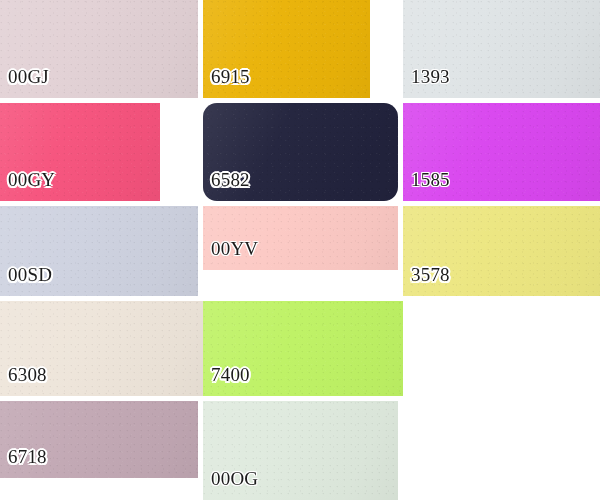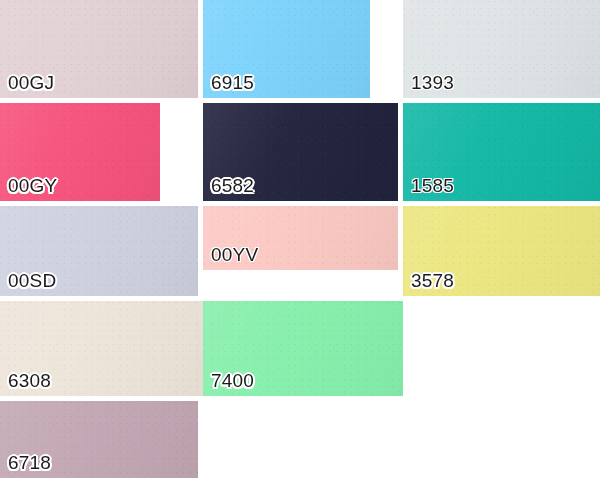--- a/index.html
+++ b/index.html
@@ -49,22 +49,22 @@
     background: linear-gradient(115deg,
       rgba(255,255,255,0.10) 0%,
       rgba(255,255,255,0.02) 38%,
       rgba(0,0,0,0.025) 78%,
       rgba(0,0,0,0.05) 100%);
   }
 
   .swatch-label {
     position: absolute;
     left: 8px;
-    bottom: 6px;
-    font-family: Liberation Sans, sans-serif;
+    bottom: 12px;
+    font-family: Liberation Serif, serif;
     font-size: 19px;
     font-weight: 400;
     letter-spacing: 0.2px;
     line-height: 1;
     white-space: nowrap;
     color: #1b1b1b;
     
     text-shadow:
       -1.5px -1.5px 0 #ffffff,  1.5px -1.5px 0 #ffffff,
       -1.5px  1.5px 0 #ffffff,  1.5px  1.5px 0 #ffffff,
@@ -86,41 +86,41 @@
 </style>
 </head>
 <body>
 
 <div id="swatch-grid" style="width: 600px; height: 500px; background: rgb(255, 255, 255);">
     <div class="swatch" style="left: 0px; top: 0px; width: 198px; height: 98px; background: rgb(226, 209, 213);">
       <div class="texture"></div>
       <div class="sheen"></div>
       <span class="swatch-label">00GJ</span>
     </div>
-    <div class="swatch" style="left: 203px; top: 0px; width: 167px; height: 98px; background: #7dd3fc;">
+    <div class="swatch" style="left: 203px; top: 0px; width: 167px; height: 98px; background: #eab308;">
       <div class="texture"></div>
       <div class="sheen"></div>
       <span class="swatch-label">6915</span>
     </div>
     <div class="swatch" style="left: 403px; top: 0px; width: 197px; height: 98px; background: rgb(223, 228, 230);">
       <div class="texture"></div>
       <div class="sheen"></div>
       <span class="swatch-label thin-halo">1393</span>
     </div>
     <div class="swatch" style="left: 0px; top: 103px; width: 160px; height: 98px; background: rgb(246, 83, 125);">
       <div class="texture"></div>
       <div class="sheen"></div>
       <span class="swatch-label">00GY</span>
     </div>
-    <div class="swatch" style="left: 203px; top: 103px; width: 195px; height: 98px; background: rgb(34, 35, 61);">
+    <div class="swatch" style="left: 203px; top: 103px; width: 195px; height: 98px; background: rgb(34, 35, 61); border-radius: 14px;">
       <div class="texture"></div>
       <div class="sheen"></div>
       <span class="swatch-label">6582</span>
     </div>
-    <div class="swatch" style="left: 403px; top: 103px; width: 197px; height: 98px; background: #14b8a6;">
+    <div class="swatch" style="left: 403px; top: 103px; width: 197px; height: 98px; background: #d946ef;">
       <div class="texture"></div>
       <div class="sheen"></div>
       <span class="swatch-label thin-halo">1585</span>
     </div>
     <div class="swatch" style="left: 0px; top: 206px; width: 198px; height: 90px; background: rgb(206, 210, 224);">
       <div class="texture"></div>
       <div class="sheen"></div>
       <span class="swatch-label">00SD</span>
     </div>
     <div class="swatch" style="left: 203px; top: 206px; width: 195px; height: 64px; background: rgb(252, 201, 196);">
@@ -131,25 +131,30 @@
     <div class="swatch" style="left: 403px; top: 206px; width: 229px; height: 90px; background: rgb(236, 230, 128);">
       <div class="texture"></div>
       <div class="sheen"></div>
       <span class="swatch-label">3578</span>
     </div>
     <div class="swatch" style="left: 0px; top: 301px; width: 216px; height: 95px; background: rgb(238, 229, 218);">
       <div class="texture"></div>
       <div class="sheen"></div>
       <span class="swatch-label">6308</span>
     </div>
-    <div class="swatch" style="left: 203px; top: 301px; width: 236px; height: 95px; background: #86efac; text-align: right;">
+    <div class="swatch" style="left: 203px; top: 301px; width: 236px; height: 95px; background: #bef264; text-align: right;">
       <div class="texture"></div>
       <div class="sheen"></div>
       <span class="swatch-label">7400</span>
     </div>
     <div class="swatch" style="left: 403px; top: 301px; width: 197px; height: 95px; background: rgb(255, 255, 255);"></div>
     <div class="swatch" style="left: 0px; top: 401px; width: 198px; height: 77px; background: rgb(194, 168, 180);">
       <div class="texture"></div>
       <div class="sheen"></div>
       <span class="swatch-label">6718</span>
     </div>
+    <div class="swatch" style="left: 203px; top: 401px; width: 195px; height: 99px; background: rgb(223, 234, 222);">
+      <div class="texture"></div>
+      <div class="sheen"></div>
+      <span class="swatch-label thin-halo">00OG</span>
+    </div>
     <div class="swatch" style="left: 403px; top: 401px; width: 197px; height: 99px; background: rgb(255, 255, 255);"></div>
   </div>
 
 </body></html>

